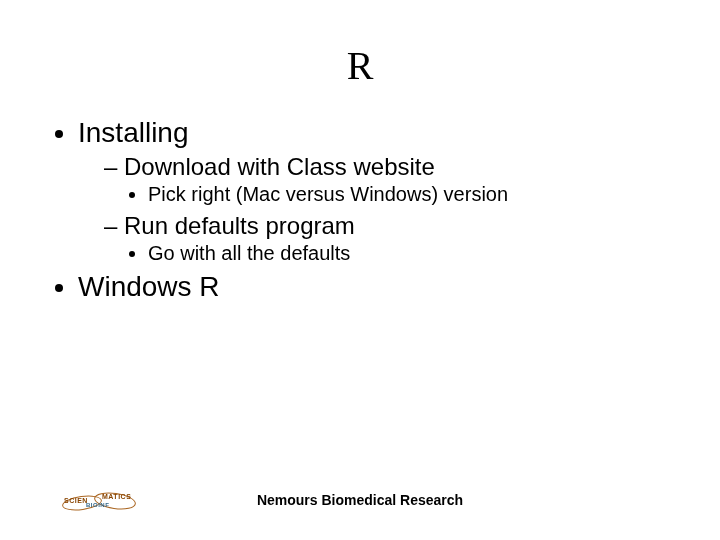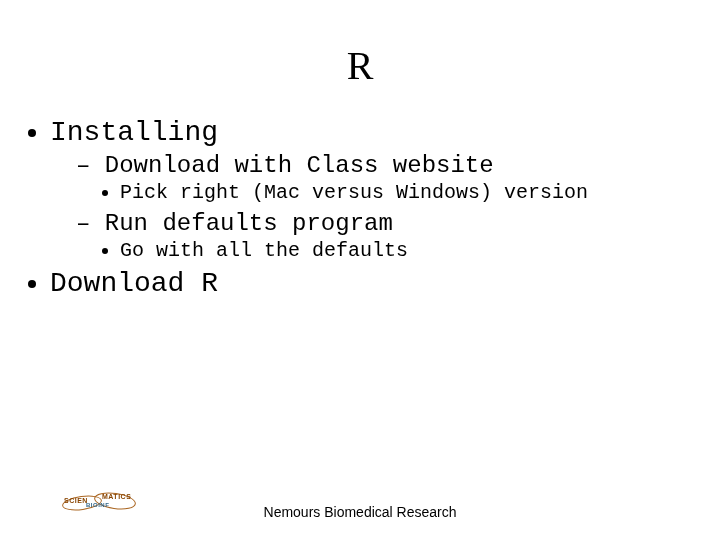--- a/index.html
+++ b/index.html
@@ -21,23 +21,22 @@
   }
   .title {
     text-align: center;
     font-size: 40px;
     font-family: "Times New Roman", Times, serif;
     font-weight: normal;
     padding-top: 42px;
     padding-bottom: 28px;
   }
   .content {
-    padding-left: 24px;
+    padding-left: 52px;
     padding-right: 40px;
-    font-family: Liberation Mono, monospace;
   }
   ul.level1 {
     list-style: disc;
     margin: 0;
     padding-left: 26px;
     font-size: 28px;
   }
   ul.level1 > li {
     margin-bottom: 6px;
   }
@@ -57,25 +56,26 @@
     list-style: disc;
     margin: 2px 0 6px 0;
     padding-left: 44px;
     font-size: 20px;
   }
   ul.level3 > li {
     margin-bottom: 2px;
   }
   .footer {
     position: absolute;
-    bottom: 20px;
+    bottom: 32px;
     left: 0;
     width: 100%;
     text-align: center;
     font-size: 14px;
+    font-weight: bold;
   }
   .logo {
     position: absolute;
     left: 62px;
     bottom: 26px;
     width: 74px;
     height: 24px;
   }
   .logo .ellipse {
     position: absolute;
@@ -115,21 +115,21 @@
           </li>
           <li>
             <span>Run defaults program</span>
             <ul class="level3">
               <li>Go with all the defaults</li>
             </ul>
           </li>
         </ul>
       </li>
       <li>
-        <span>Download R</span>
+        <span>Windows R</span>
       </li>
     </ul>
   </div>
 
   <div class="logo">
     <div class="ellipse e1"></div>
     <div class="ellipse e2"></div>
     <span class="txt t1">SCIEN</span>
     <span class="txt t2">BIOINF</span>
     <span class="txt t3">MATICS</span>

